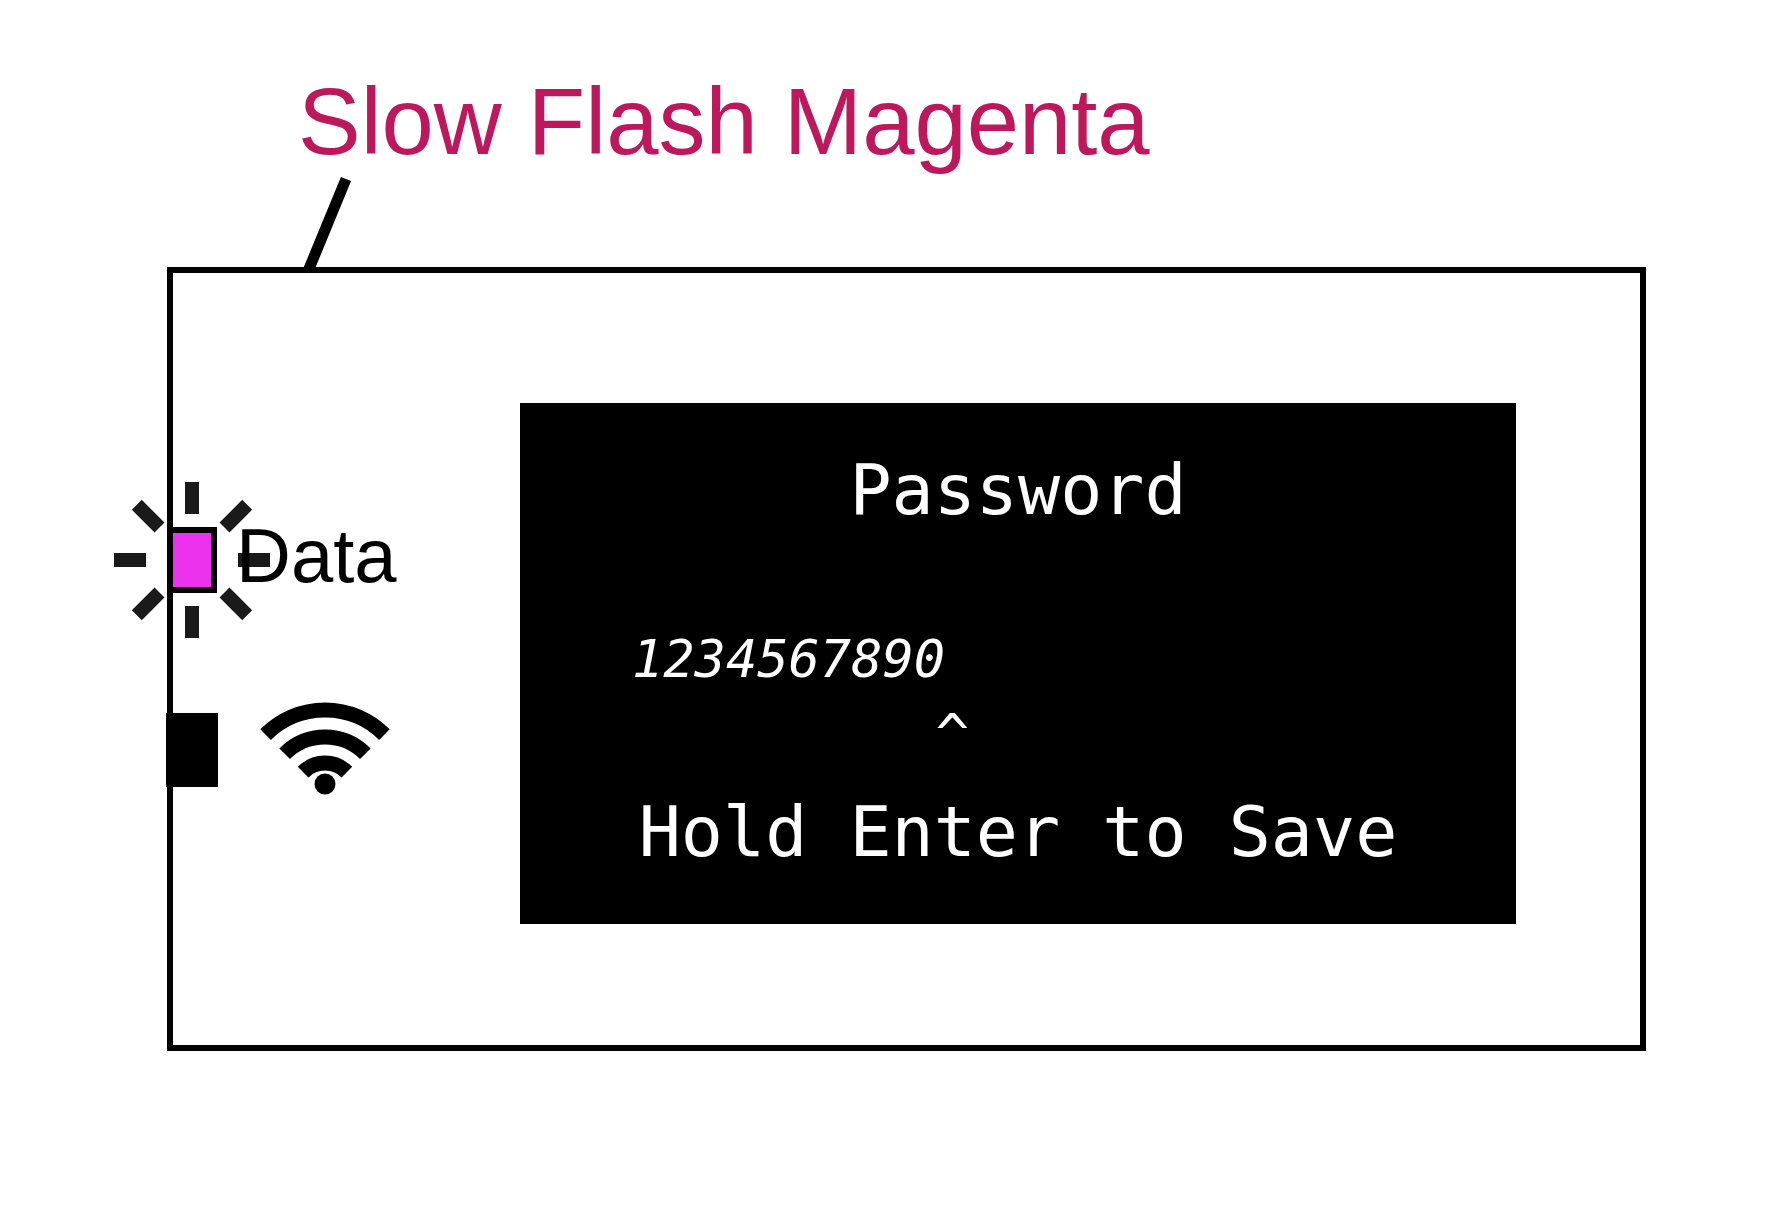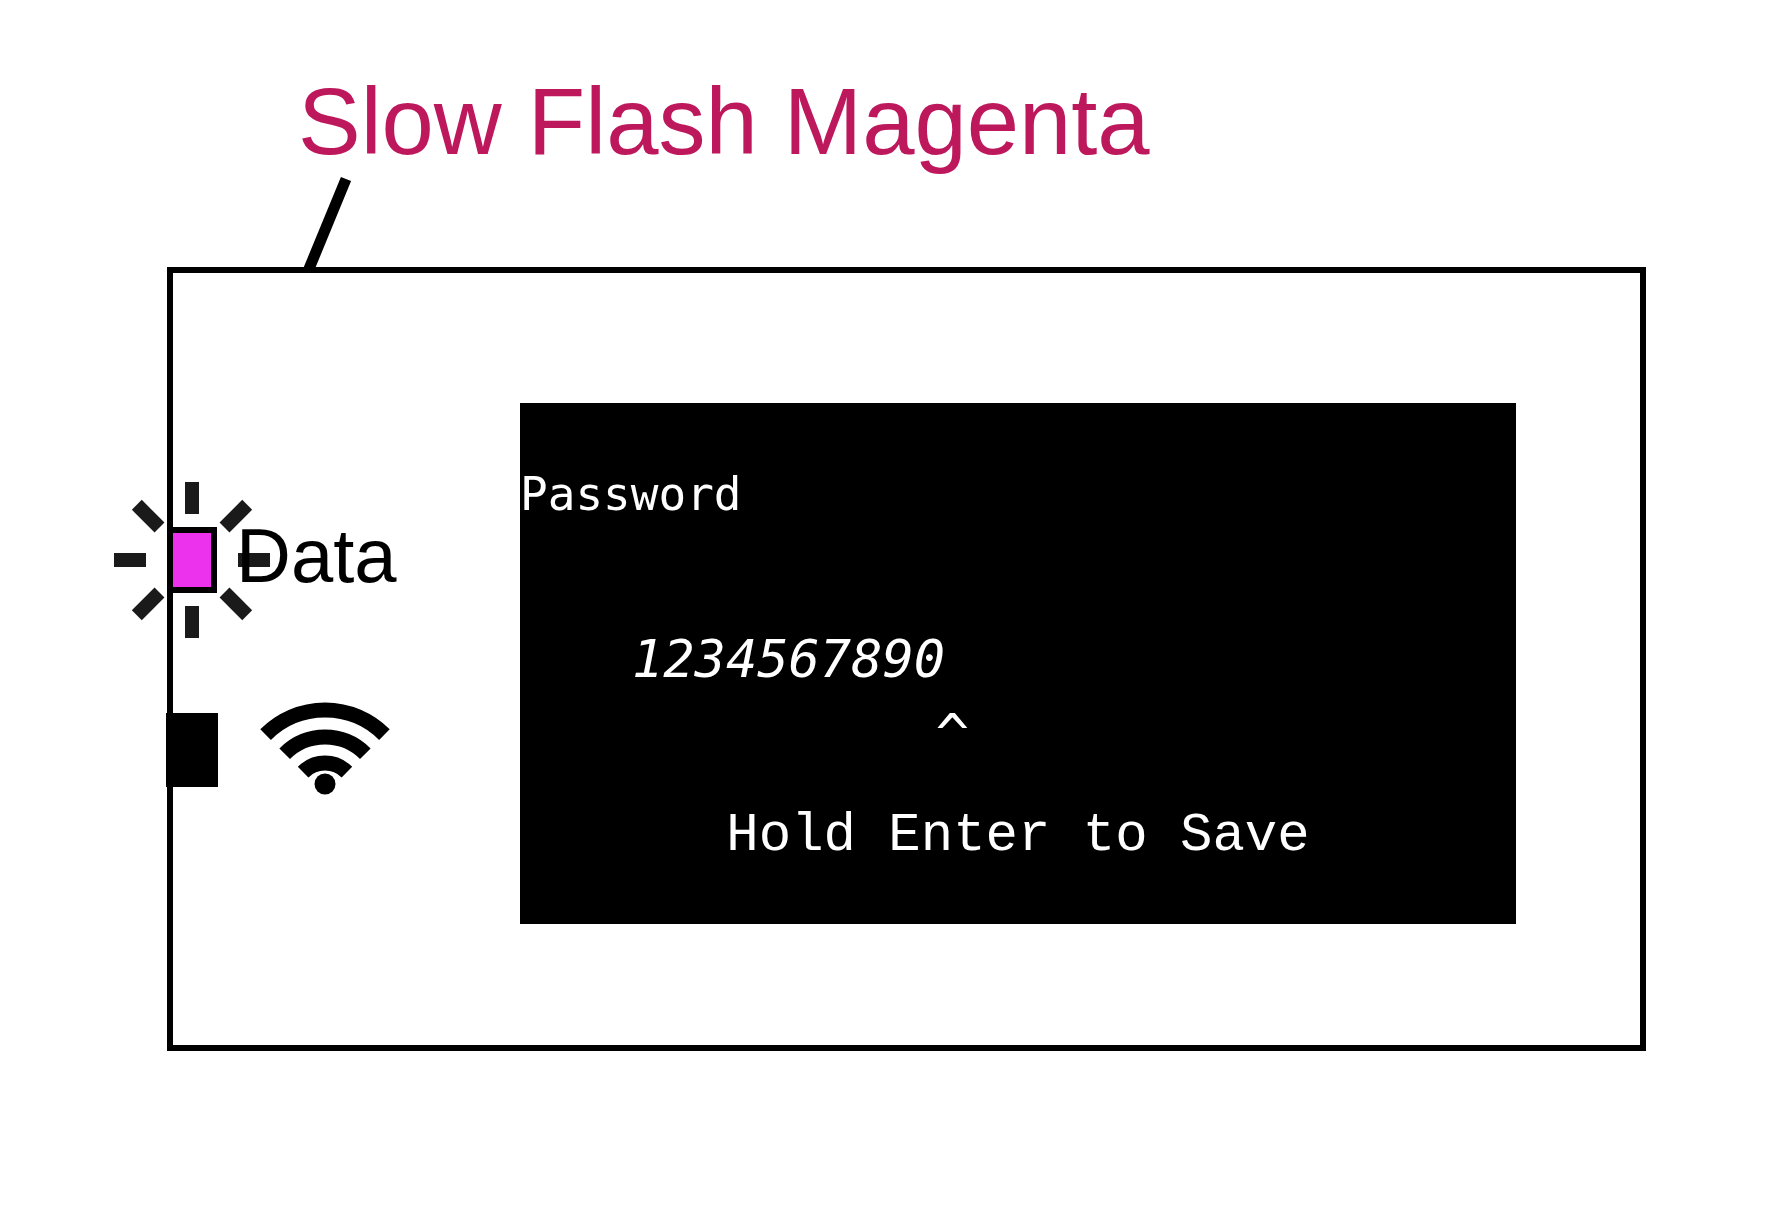--- a/index.html
+++ b/index.html
@@ -32,34 +32,34 @@
   .data-label{
     position:absolute;left:236px;top:518px;
     font-size:76px;line-height:1;color:#000;white-space:nowrap;
   }
   .wifi-svg{position:absolute;left:258px;top:698px;width:134px;height:102px;}
   .screen{
     position:absolute;left:520px;top:403px;width:996px;height:521px;
     font-family:"DejaVu Sans Mono", monospace;color:#fff;
   }
   .screen-title{
-    position:absolute;left:0;top:68px;width:100%;
-    text-align:left;font-size:46px;line-height:1;white-space:pre;
+    position:absolute;left:0;top:52px;width:100%;
+    text-align:center;font-size:70px;line-height:1;white-space:pre;
   }
   .screen-value{
     position:absolute;left:112px;top:230px;
     font-size:52px;line-height:1;white-space:pre;font-style:italic;
   }
   .screen-caret{
     position:absolute;left:112px;top:303px;
     font-size:56px;line-height:1;white-space:pre;
   }
   .screen-footer{
-    position:absolute;left:0;top:406px;width:100%;
-    text-align:center;font-size:54px;line-height:1;white-space:pre;font-family:Liberation Mono, monospace;
+    position:absolute;left:0;top:394px;width:100%;
+    text-align:center;font-size:70px;line-height:1;white-space:pre;
   }
 </style>
 </head>
 <body>
 
 <div class="canvas">
 
   <div class="annotation-label">Slow Flash Magenta</div>
 
   <svg class="arrow-svg" viewBox="0 0 1788 1207" xmlns="http://www.w3.org/2000/svg">

